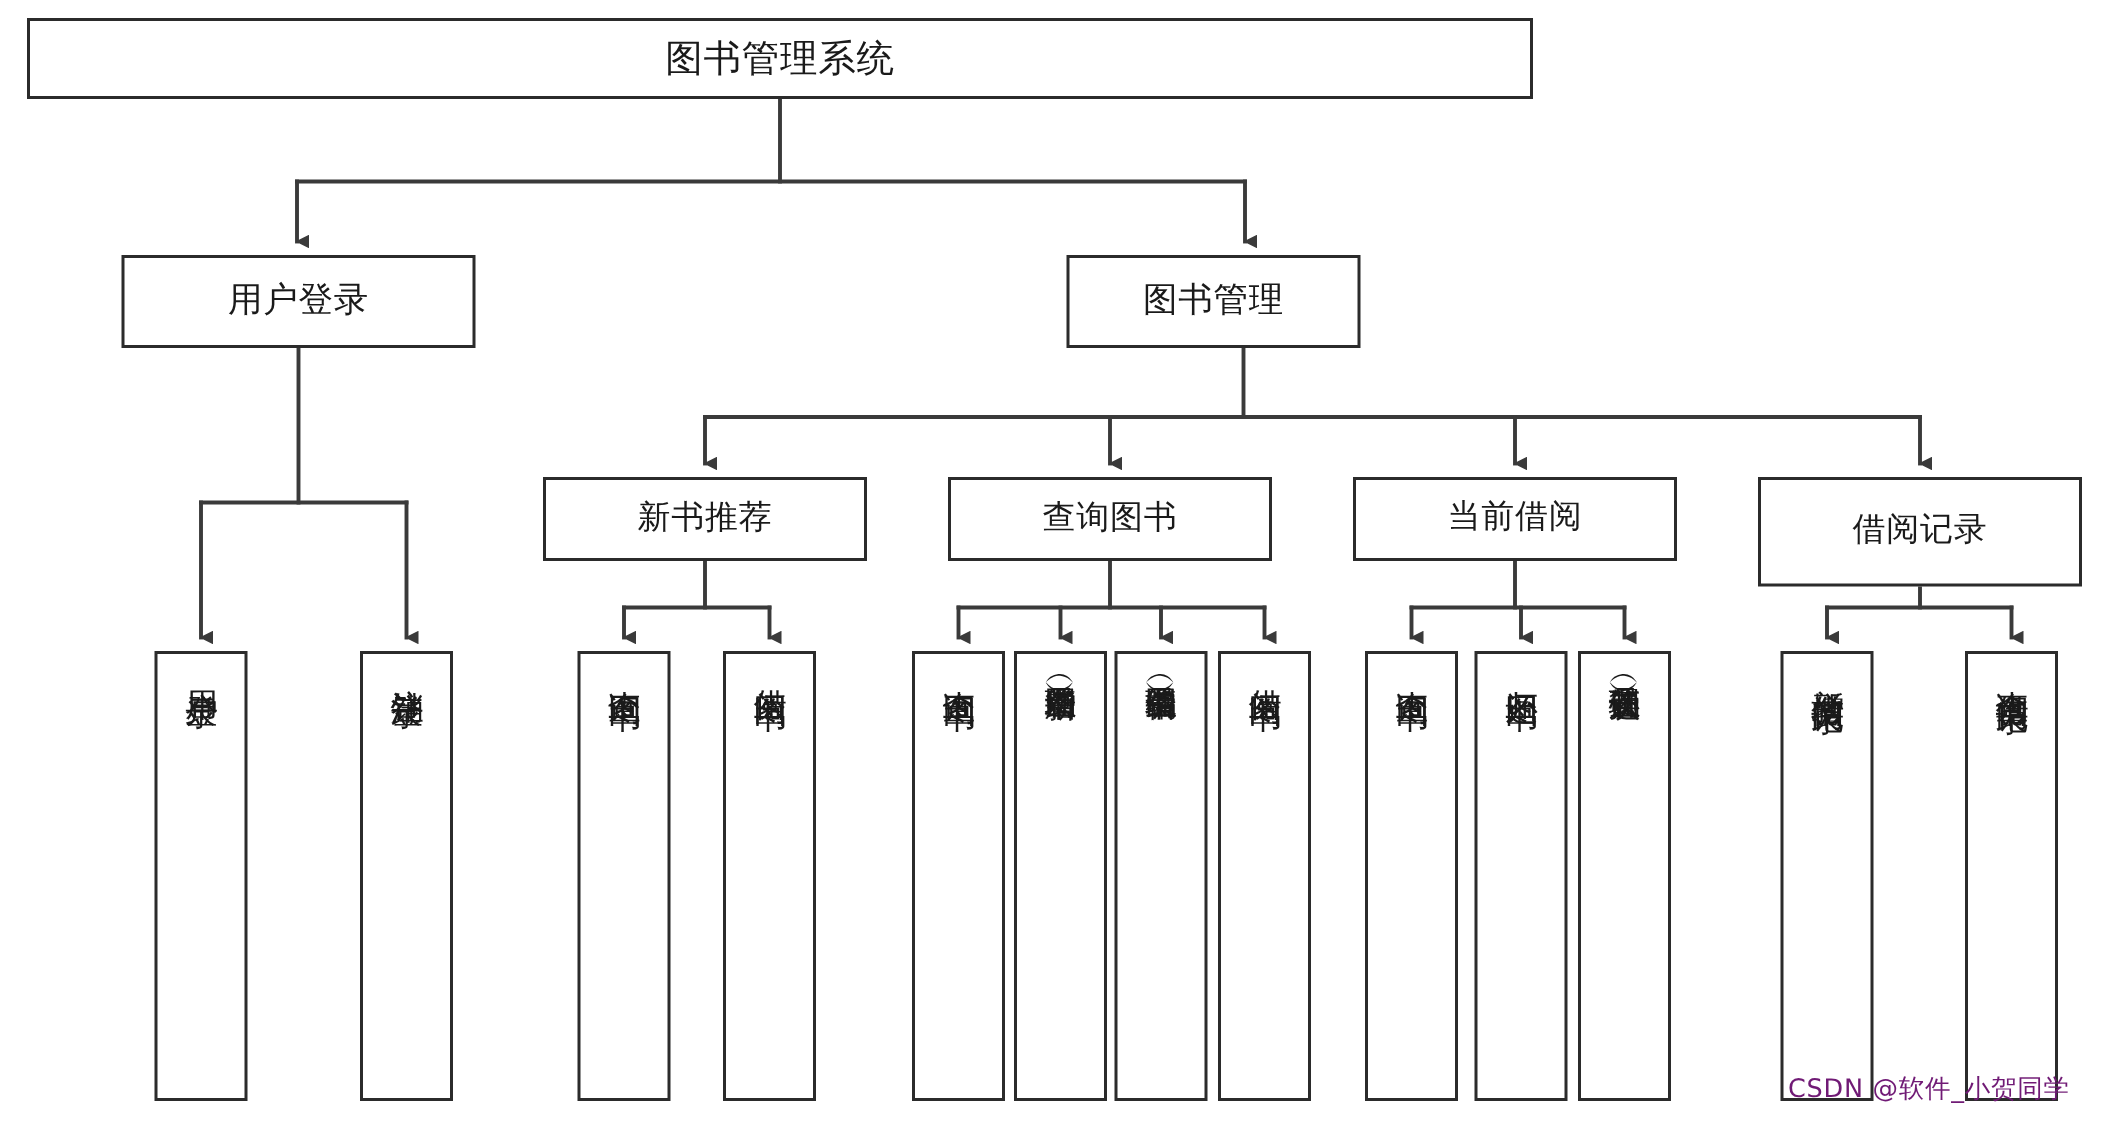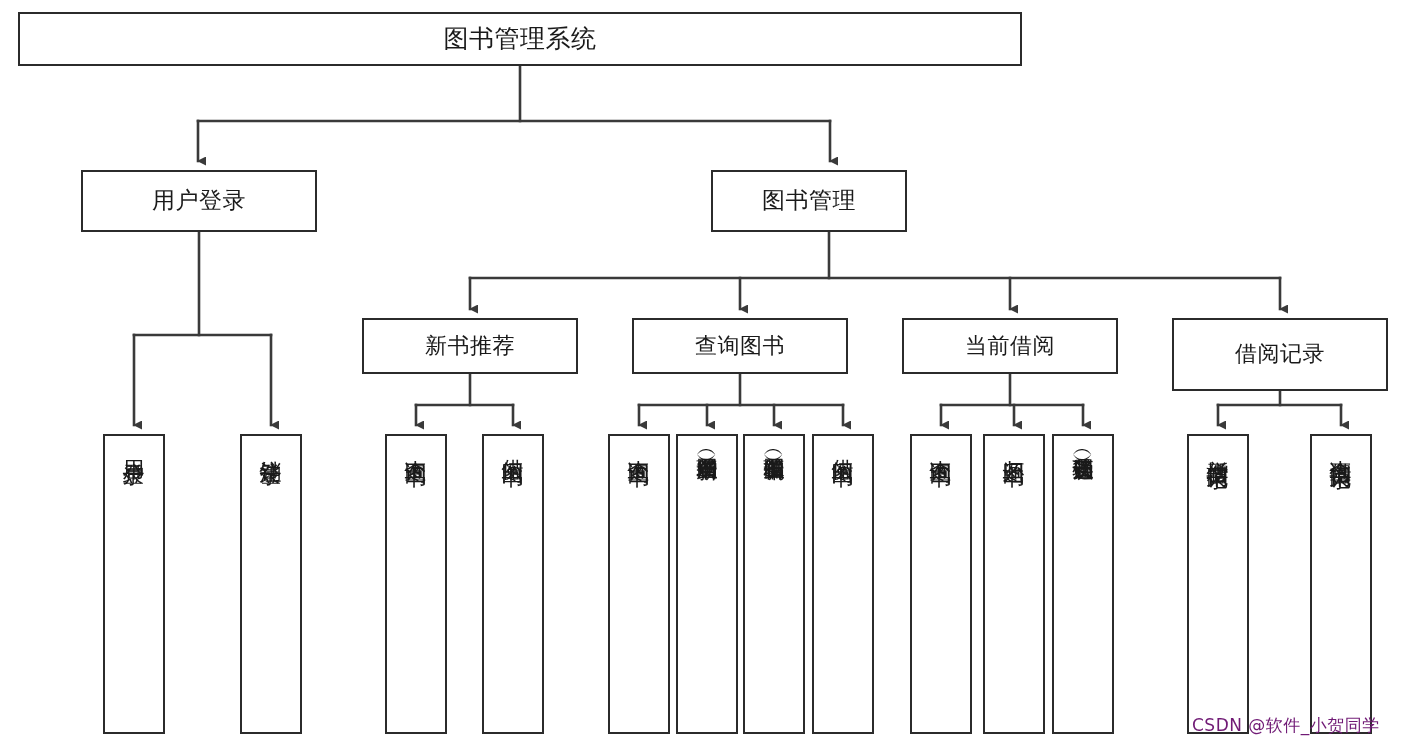--- a/index.html
+++ b/index.html
@@ -155,21 +155,21 @@
   <div class="node-box level-two" style="left:711px; top:170px; width:196px; height:62px;">
     <span class="node-label">图书管理</span>
   </div>
 
   <div class="node-box level-three" style="left:362px; top:318px; width:216px; height:56px;">
     <span class="node-label">新书推荐</span>
   </div>
   <div class="node-box level-three" style="left:632px; top:318px; width:216px; height:56px;">
     <span class="node-label">查询图书</span>
   </div>
-  <div class="node-box level-three" style="left:902px; top:318px; width:216px; height:56px;">
+  <div class="node-box level-three" style="left:902px; top:318px; width:216px; height:56px;font-family:Liberation Mono, monospace;">
     <span class="node-label">当前借阅</span>
   </div>
   <div class="node-box level-three" style="left:1172px; top:318px; width:216px; height:73px;">
     <span class="node-label">借阅记录</span>
   </div>
 
   <div class="node-box leaf-box" style="left:103px; top:434px; width:62px; height:300px;">
     <span class="node-label">用户登录</span>
   </div>
   <div class="node-box leaf-box" style="left:240px; top:434px; width:62px; height:300px;">

